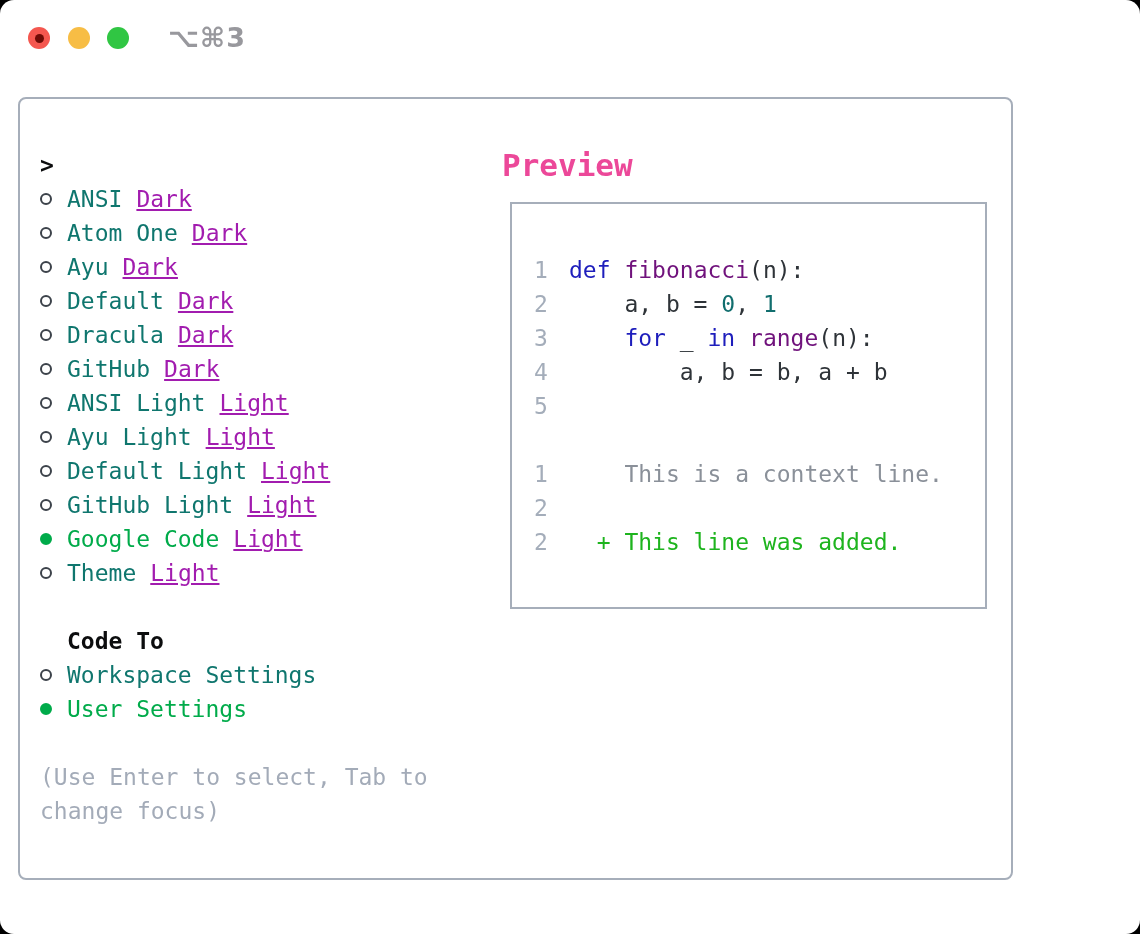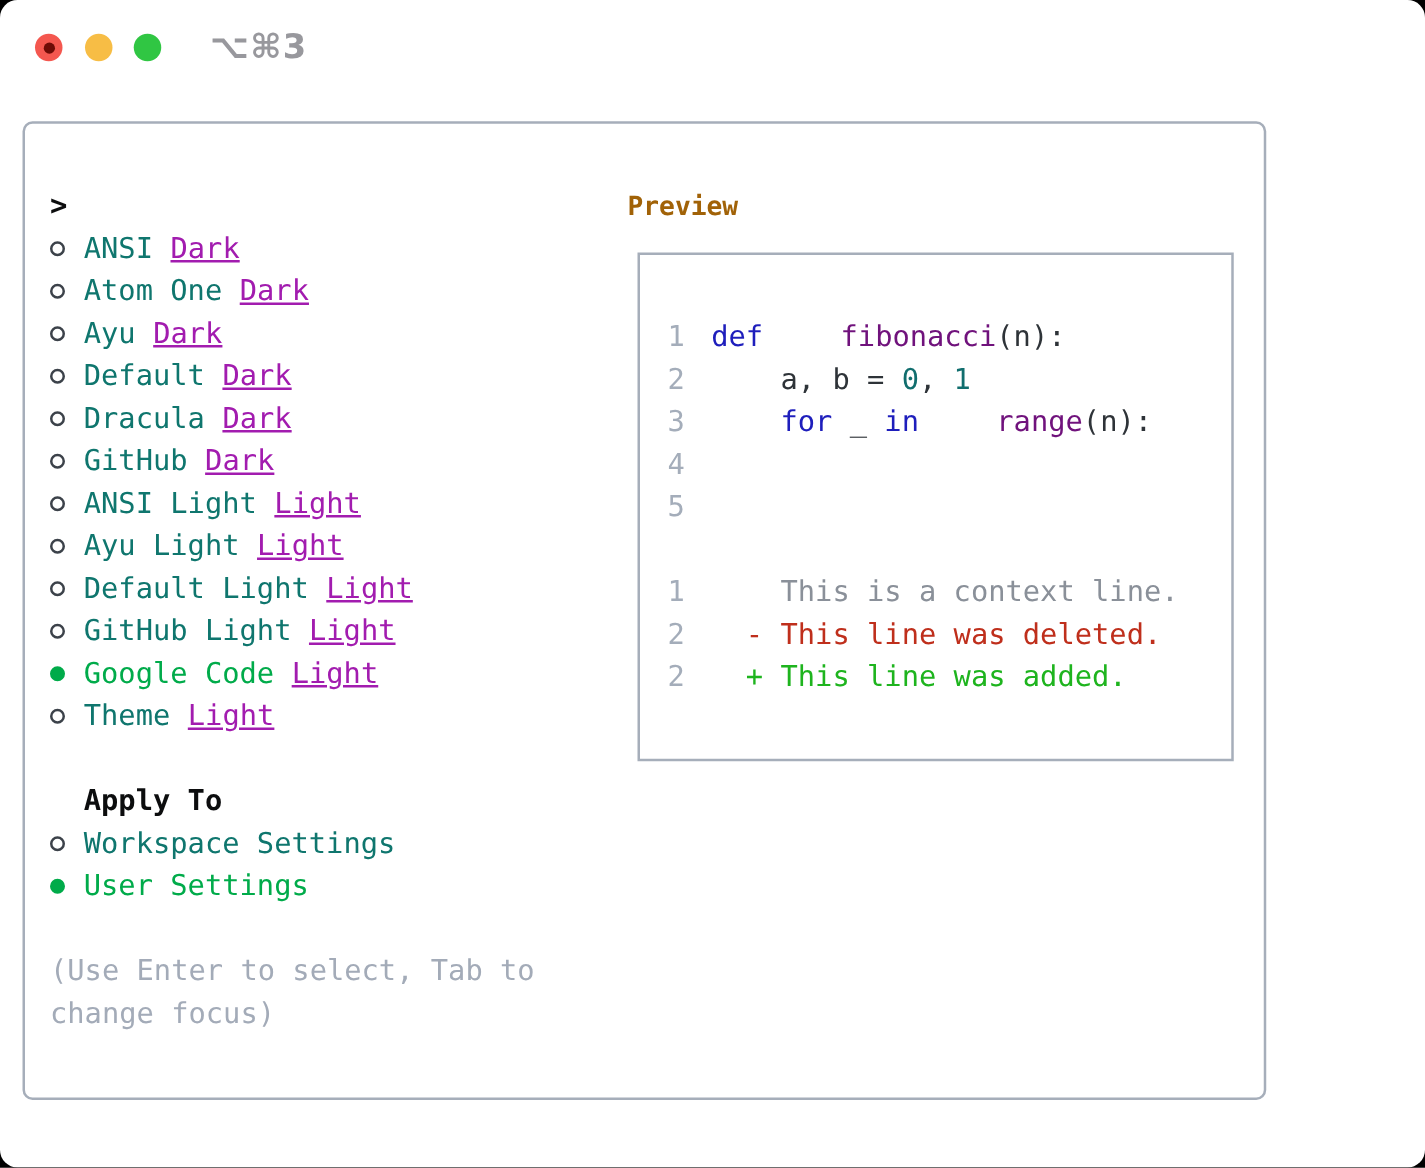--- a/index.html
+++ b/index.html
@@ -29,32 +29,32 @@
   .marker{width:27px;flex:none;display:flex;align-items:center;font-weight:700;color:#0c0d0e;}
   .circle{width:12px;height:12px;border-radius:50%;border:2px solid #3c424a;box-sizing:border-box;}
   .row.selected .circle{background:#00ab4a;border-color:#00ab4a;}
   .row.selected .name{color:#00ab4a;}
   .name{color:#0f766e;}
   .header-row .name{font-weight:700;color:#0c0d0e;}
   .variant{color:#a21caf;margin-left:14px;text-decoration:underline;}
   .spacer{height:34px;}
   .help{color:#a3abb8;line-height:34px;white-space:pre;}
   
-  .preview-title{position:absolute;left:482px;top:49px;font-size:21px;line-height:34px;font-weight:700;color:#a16207;}
+  .preview-title{position:absolute;left:482px;top:49px;font-size:31px;line-height:34px;font-weight:700;color:#ec4899;}
   .preview-box{
     position:absolute;left:490px;top:103px;width:477px;height:407px;
     border:2px solid #a6aeba;box-sizing:border-box;background:#fff;
     padding:49px 0 0 22px;overflow:hidden;
   }
   .cline{display:flex;height:34px;line-height:34px;font-size:23px;white-space:pre;}
   .lnum{width:35px;flex:none;color:#a4adba;}
   .ltext{white-space:pre;}
   .tok-pl{color:#2e3338;}
   .tok-kw{color:#1e1ebc;}
-  .tok-fn{color:#70127c;margin-left:48px;}
+  .tok-fn{color:#70127c;}
   .tok-num{color:#116e6e;}
   .tok-ctx{color:#8a9099;}
   .tok-del{color:#bf2f1c;}
   .tok-add{color:#1eb41e;}
 </style>
 </head>
 <body>
 
 <div class="window">
 
@@ -86,46 +86,46 @@
           <div class="row"><span class="marker"><span class="circle"></span></span><span class="name">Default Light</span><span class="variant">Light</span></div>
           <div class="row"><span class="marker"><span class="circle"></span></span><span class="name">GitHub Light</span><span class="variant">Light</span></div>
           <div class="row selected"><span class="marker"><span class="circle"></span></span><span class="name">Google Code</span><span class="variant">Light</span></div>
           <div class="row"><span class="marker"><span class="circle"></span></span><span class="name">Theme</span><span class="variant">Light</span></div>
         </div>
 
       <div class="spacer"></div>
 
       <div class="row header-row">
         <span class="marker"></span>
-        <span class="name">Apply To</span>
+        <span class="name">Code To</span>
       </div>
 
       <div id="apply-list">
           <div class="row"><span class="marker"><span class="circle"></span></span><span class="name">Workspace Settings</span></div>
           <div class="row selected"><span class="marker"><span class="circle"></span></span><span class="name">User Settings</span></div>
         </div>
 
       <div class="spacer"></div>
 
       <div class="help">(Use Enter to select, Tab to</div>
       <div class="help">change focus)</div>
     </div>
 
     <div class="preview-title">Preview</div>
 
     <div class="preview-box">
       <div id="code-lines">
           <div class="cline"><span class="lnum">1</span><span class="ltext"><span class="tok-kw">def</span><span class="tok-pl"> </span><span class="tok-fn">fibonacci</span><span class="tok-pl">(n):</span></span></div>
           <div class="cline"><span class="lnum">2</span><span class="ltext"><span class="tok-pl">    a, b = </span><span class="tok-num">0</span><span class="tok-pl">, </span><span class="tok-num">1</span></span></div>
           <div class="cline"><span class="lnum">3</span><span class="ltext"><span class="tok-pl">    </span><span class="tok-kw">for</span><span class="tok-pl"> _ </span><span class="tok-kw">in</span><span class="tok-pl"> </span><span class="tok-fn">range</span><span class="tok-pl">(n):</span></span></div>
-          <div class="cline"><span class="lnum">4</span></div>
+          <div class="cline"><span class="lnum">4</span><span class="ltext"><span class="tok-pl">        a, b = b, a + b</span></span></div>
           <div class="cline"><span class="lnum">5</span></div>
         </div>
       <div class="spacer"></div>
       <div id="diff-lines">
           <div class="cline"><span class="lnum">1</span><span class="ltext"><span class="tok-ctx">    This is a context line.</span></span></div>
-          <div class="cline"><span class="lnum">2</span><span class="ltext"><span class="tok-del">  - This line was deleted.</span></span></div>
+          <div class="cline"><span class="lnum">2</span></div>
           <div class="cline"><span class="lnum">2</span><span class="ltext"><span class="tok-add">  + This line was added.</span></span></div>
         </div>
     </div>
 
   </div>
 </div>
 
 </body></html>

